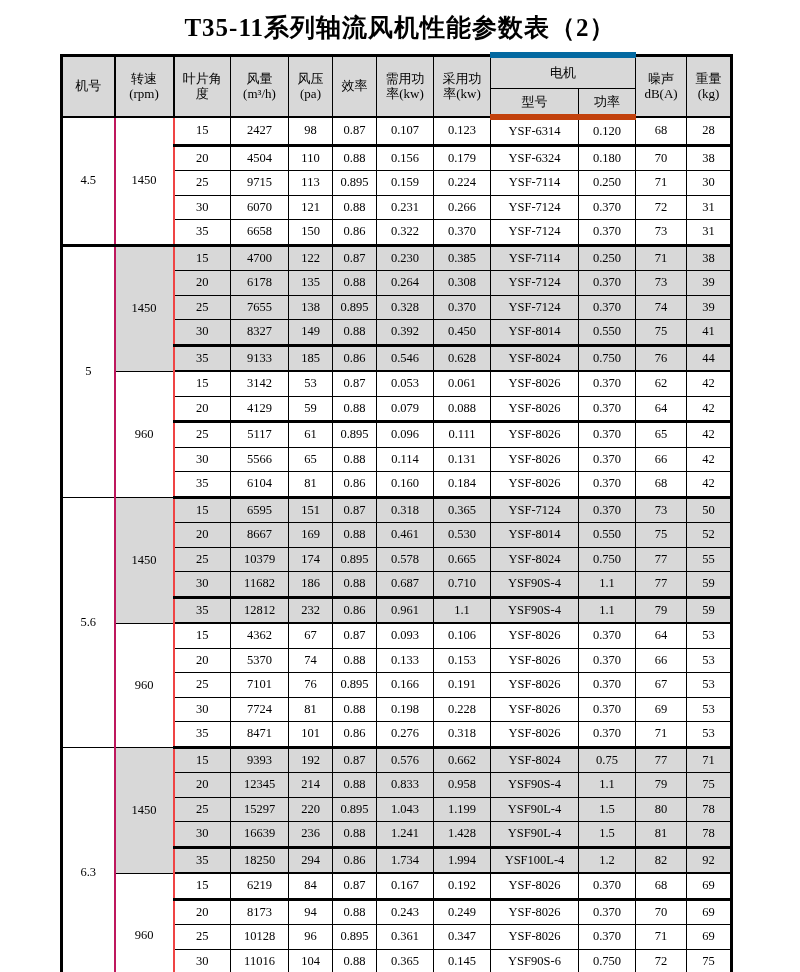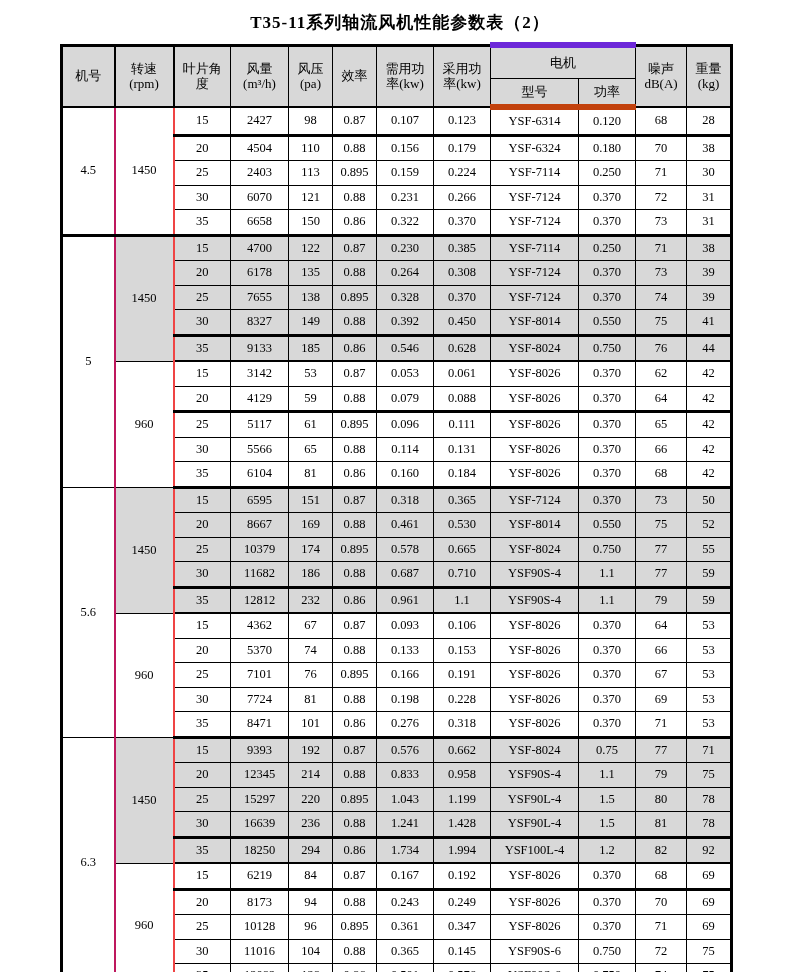--- a/index.html
+++ b/index.html
@@ -2,39 +2,39 @@
 <html><head>
 <meta charset="utf-8">
 <style>
   html,body { margin:0; padding:0; }
   body {
     width:800px; height:972px; background:#ffffff;
     font-family:"Liberation Serif","DejaVu Serif",serif;
     color:#000;
   }
   .title {
-    text-align:center; font-weight:bold; font-size:17px;
+    text-align:center; font-weight:bold; font-size:25px;
     padding-top:11px; letter-spacing:1px;
   }
   table.fan {
     border-collapse:collapse; table-layout:fixed;
     margin:8px 0 0 60px; border:3px solid #000;
   }
   th, td {
     border:1px solid #000; text-align:center; vertical-align:middle;
     padding:0; overflow:hidden; white-space:nowrap;
   }
   thead th {
     background:#d8d8d8; font-weight:normal; font-size:13px; line-height:1.2;
   }
   thead tr.h1 th { height:30px; }
   thead tr.h2 th { height:25px; }
   thead th .l { display:block; }
   thead th.c-machine, thead th.c-speed { border-right-width:2px; }
-  thead th.motor-span { border-top:6px solid #6d28d9; }
+  thead th.motor-span { border-top:6px solid #0369a1; }
   thead tr.h2 th { border-bottom:6px solid #c2410c; }
   thead th[rowspan] { border-bottom:2px solid #000; }
   tbody td { font-size:12.5px; height:23.5px; background:#fff; }
   tr.shaded td { background:#d8d8d8; }
   td.machine { border-right:2px solid #be185d; }
   tr.shaded td.machine { background:#fff; }
   td.speed { border-right:2px solid #ef4444; }
   tr.tb td { border-bottom:3px solid #000; }   
   tr.gb td { border-bottom:2px solid #000; }   
 </style>
@@ -127,21 +127,21 @@
         <td>0.88</td>
         <td>0.156</td>
         <td>0.179</td>
         <td>YSF-6324</td>
         <td>0.180</td>
         <td>70</td>
         <td>38</td>
       </tr>
       <tr class="">
         <td>25</td>
-        <td>2403</td>
+        <td>9715</td>
         <td>113</td>
         <td>0.895</td>
         <td>0.159</td>
         <td>0.224</td>
         <td>YSF-7114</td>
         <td>0.250</td>
         <td>71</td>
         <td>30</td>
       </tr>
       <tr class="">

